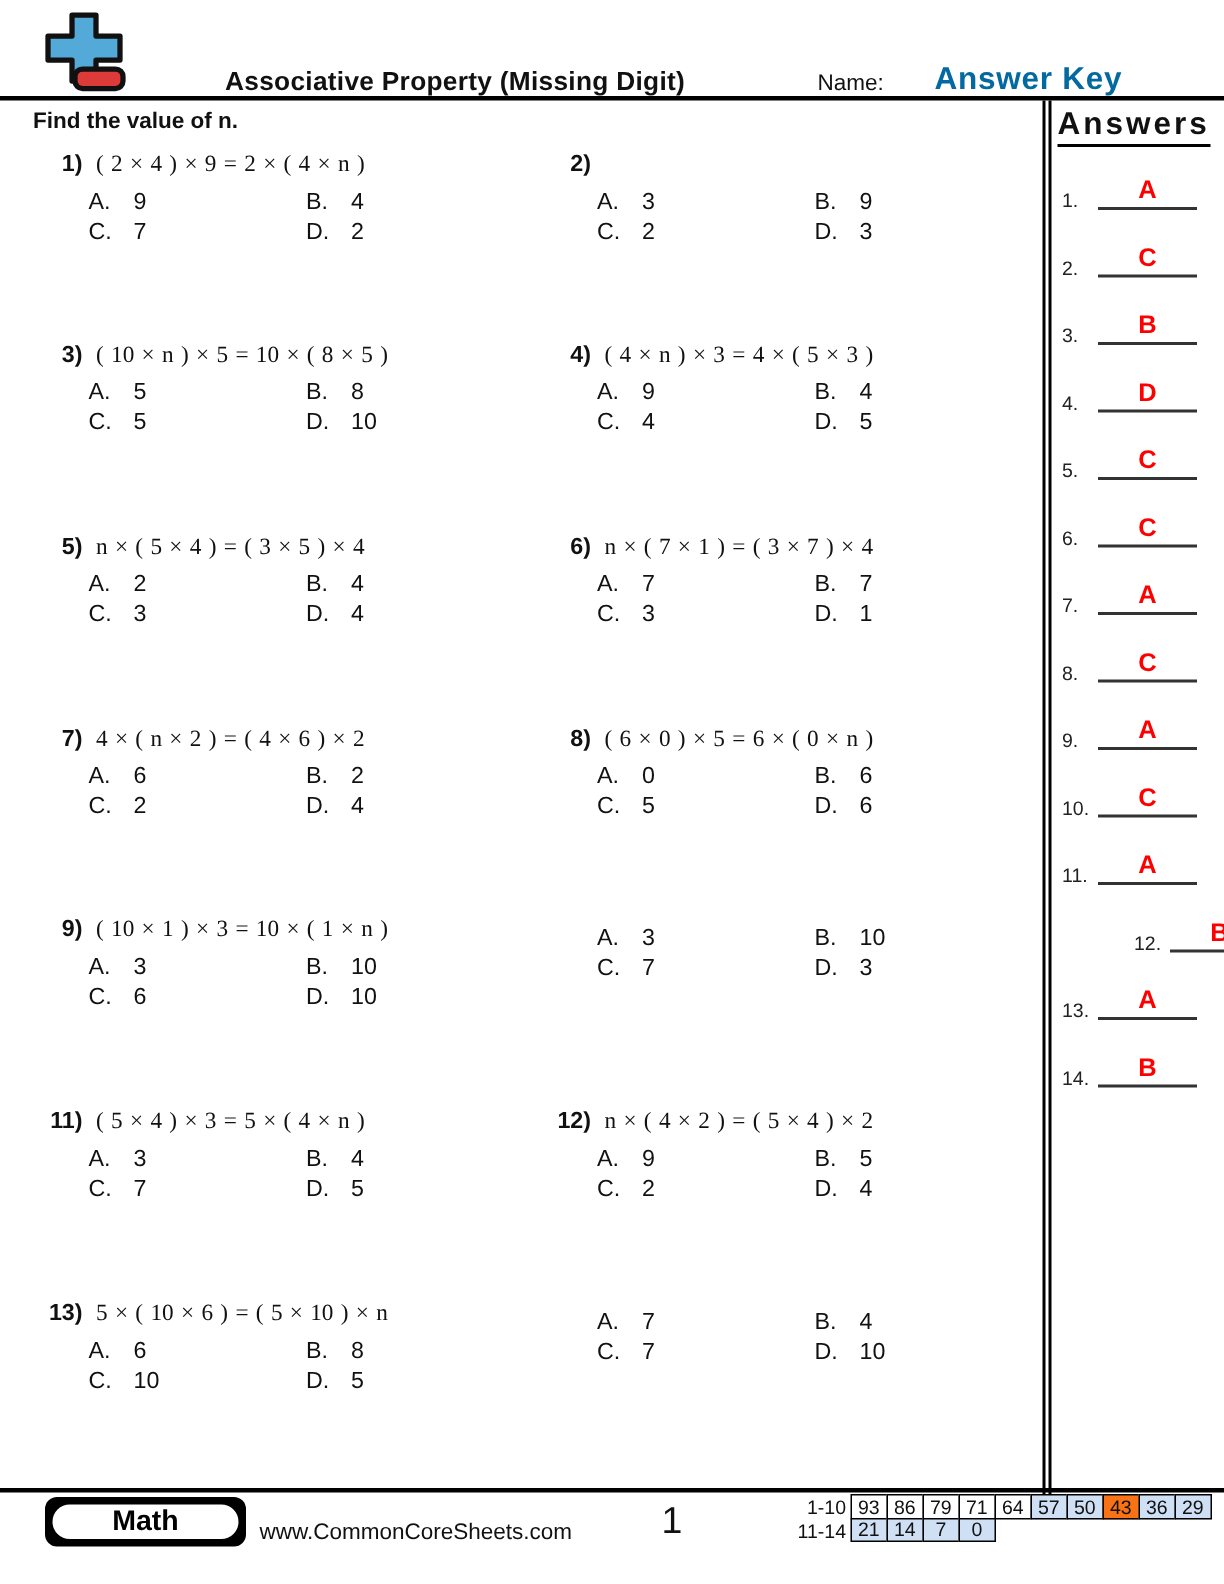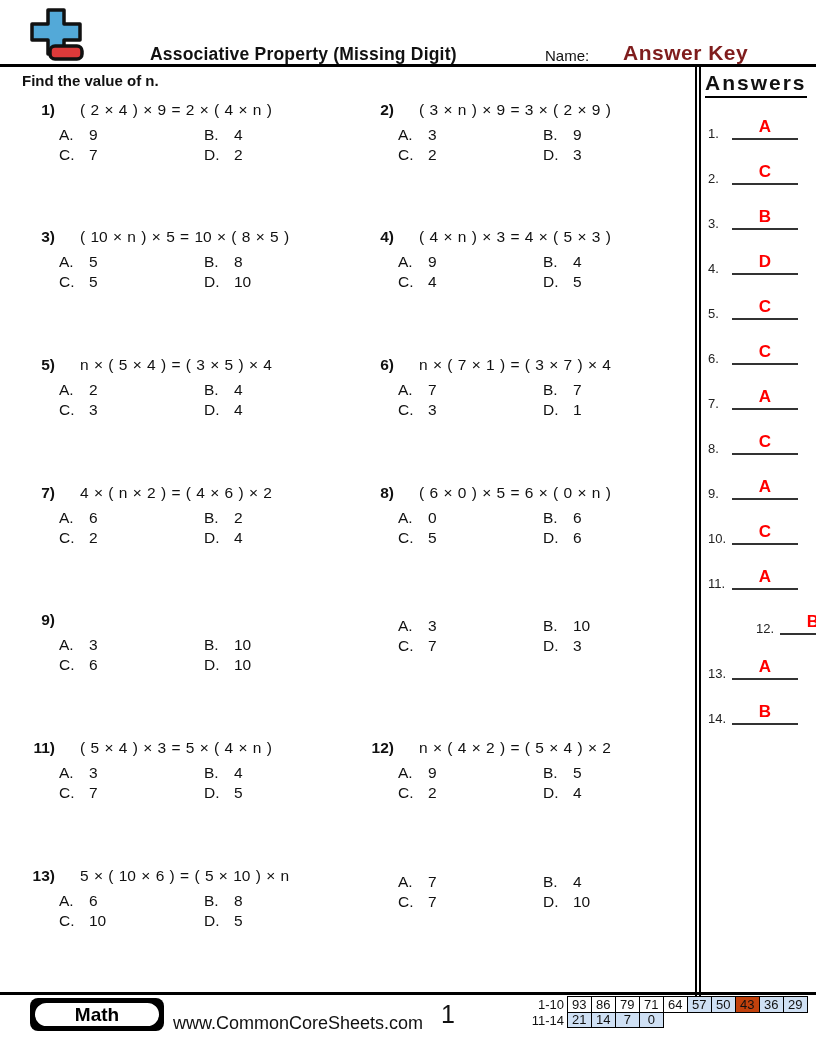--- a/index.html
+++ b/index.html
@@ -17,21 +17,21 @@
   .name-label { position:absolute; left:545px; top:47px; font-size:15px; }
   .name-value { position:absolute; left:623px; top:41px; font-size:21px; font-weight:bold; color:#ff0000; letter-spacing:0.5px; }
   .rule-top { position:absolute; left:0; top:64px; width:816px; height:3px; background:#000; }
   .instructions { position:absolute; left:22px; top:72px; font-size:15px; font-weight:bold; }
 
   
   #questions-layer { position:absolute; left:0; top:0; width:697px; height:1056px; }
   .question { position:absolute; width:330px; }
   .q-head { display:flex; align-items:baseline; font-size:15.5px; line-height:19px; }
   .q-num { font-weight:bold; width:30px; text-align:right; flex:none; }
-  .q-eq { margin-left:25px; white-space:pre; word-spacing:1px; }
+  .q-eq { margin-left:9px; white-space:pre; word-spacing:1px;font-family:Liberation Serif, serif; }
   .q-choices {
     margin-left:34px; margin-top:7px;
     display:grid; grid-template-columns:145px 1fr; row-gap:1px;
     font-size:15.5px; line-height:18.5px;
   }
   .choice { display:flex; }
   .c-label { width:30px; flex:none; }
 
   
   .answers-divider {
@@ -56,21 +56,21 @@
   .math-pill-outer {
     position:absolute; left:30px; top:998px; width:134px; height:33px;
     background:#000; border-radius:8px;
   }
   .math-pill-inner {
     position:absolute; left:3px; top:3px; right:3px; bottom:3px;
     background:#fff; border:2px solid #000; border-radius:14px;
     display:flex; align-items:center; justify-content:center;
     font-size:19px; font-weight:bold; color:#000;
   }
-  .website { position:absolute; left:173px; top:1013px; font-size:18px; }
+  .website { position:absolute; left:173px; top:1013px; font-size:15px; }
   .page-number { position:absolute; left:408px; top:1000px; width:80px; text-align:center; font-size:25px; }
 
   #score-table { position:absolute; left:520px; top:996px; }
   .score-row { display:flex; margin-top:-1.5px; }
   .score-row:first-child { margin-top:0; }
   .score-label {
     width:44px; text-align:right; padding-right:4px; font-size:13px;
     line-height:17px; color:#111; flex:none;
   }
   .score-cell {
@@ -84,21 +84,21 @@
 <body>
 
 <div class="logo">
   <svg width="56" height="54" viewBox="0 0 56 54">
     <path d="M20,2 h16 v14 h16 v16 h-16 v14 h-16 v-14 h-16 v-16 h16 z" fill="#53a9d8" stroke="#111" stroke-width="3.5" stroke-linejoin="round"></path>
     <rect x="22" y="38" width="32" height="13" rx="5" fill="#dd3a3a" stroke="#111" stroke-width="3.5"></rect>
   </svg>
 </div>
 <div class="page-title">Associative Property (Missing Digit)</div>
 <div class="name-label">Name:</div>
-<div class="name-value" style="color: #7f1d1d;">Answer Key</div>
+<div class="name-value" style="color: #0369a1;">Answer Key</div>
 <div class="rule-top"></div>
 <div class="instructions">Find the value of n.</div>
 
 <div id="questions-layer">
     <div class="question" style="left: 25px; top: 100px;">
     <div class="q-head">
       <span class="q-num">1)</span>
       <span class="q-eq">( 2 × 4 ) × 9 = 2 × ( 4 × n )</span>
     </div>
     <div class="q-choices">
@@ -116,21 +116,20 @@
         </div>
       <div class="choice">
           <span class="c-label">D.</span>
           <span class="c-value">2</span>
         </div>
     </div>
   </div>
     <div class="question" style="left: 364px; top: 100px;">
     <div class="q-head">
       <span class="q-num">2)</span>
-      <span class="q-eq">( 3 × n ) × 9 = 3 × ( 2 × 9 )</span>
     </div>
     <div class="q-choices">
       <div class="choice">
           <span class="c-label">A.</span>
           <span class="c-value">3</span>
         </div>
       <div class="choice">
           <span class="c-label">B.</span>
           <span class="c-value">9</span>
         </div>
@@ -284,20 +283,21 @@
         </div>
       <div class="choice">
           <span class="c-label">D.</span>
           <span class="c-value">6</span>
         </div>
     </div>
   </div>
     <div class="question" style="left: 25px; top: 610px;">
     <div class="q-head">
       <span class="q-num">9)</span>
+      <span class="q-eq">( 10 × 1 ) × 3 = 10 × ( 1 × n )</span>
     </div>
     <div class="q-choices">
       <div class="choice">
           <span class="c-label">A.</span>
           <span class="c-value">3</span>
         </div>
       <div class="choice">
           <span class="c-label">B.</span>
           <span class="c-value">10</span>
         </div>
@@ -509,21 +509,21 @@
 <div id="score-table">
     <div class="score-row">
       <span class="score-label">1-10</span>
       <span class="score-cell">93</span>
       <span class="score-cell">86</span>
       <span class="score-cell">79</span>
       <span class="score-cell">71</span>
       <span class="score-cell">64</span>
       <span class="score-cell hl" style="background: rgb(207, 224, 244);">57</span>
       <span class="score-cell hl" style="background: rgb(207, 224, 244);">50</span>
-      <span class="score-cell hl" style="background: #c2410c;">43</span>
+      <span class="score-cell hl" style="background: #f97316;">43</span>
       <span class="score-cell hl" style="background: rgb(207, 224, 244);">36</span>
       <span class="score-cell hl" style="background: rgb(207, 224, 244);">29</span>
     </div>
     <div class="score-row">
       <span class="score-label">11-14</span>
       <span class="score-cell hl" style="background: rgb(207, 224, 244);">21</span>
       <span class="score-cell hl" style="background: rgb(207, 224, 244);">14</span>
       <span class="score-cell hl" style="background: rgb(207, 224, 244);">7</span>
       <span class="score-cell hl" style="background: rgb(207, 224, 244);">0</span>
     </div>

